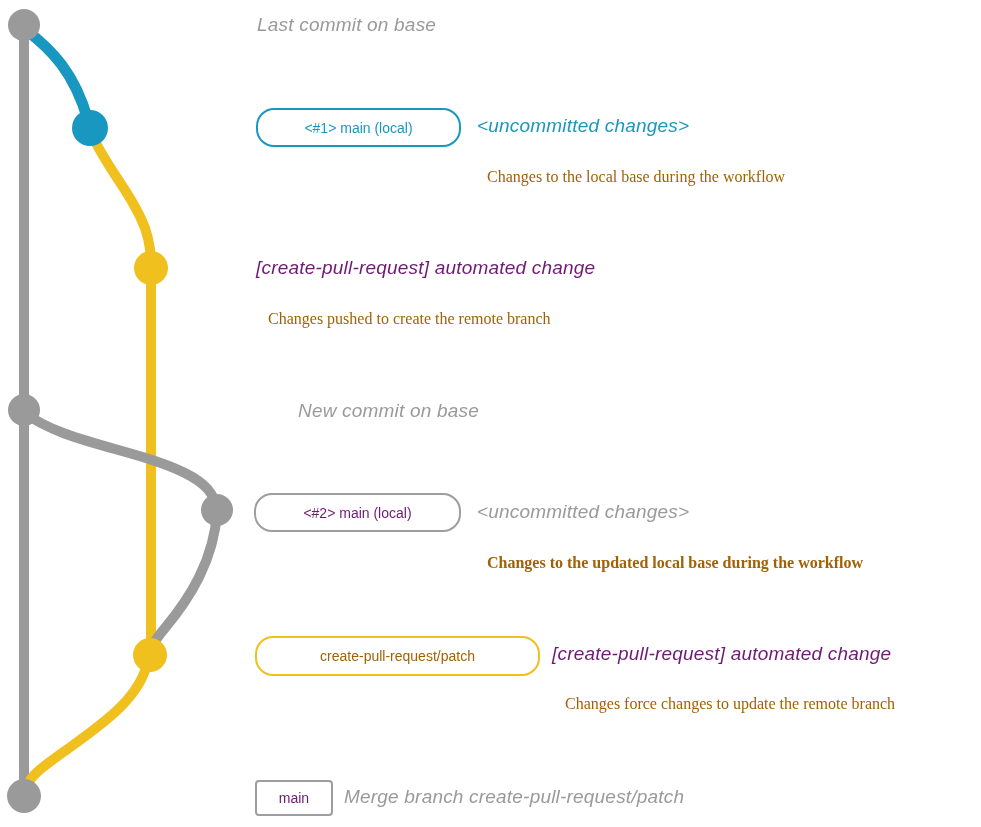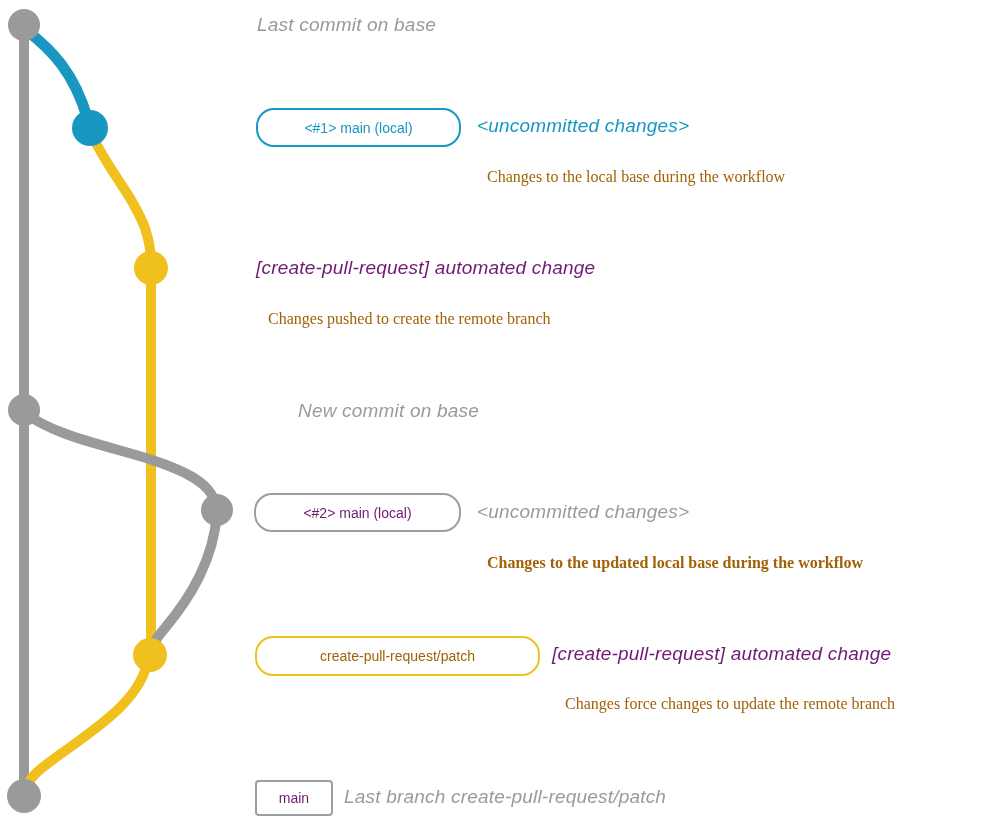--- a/index.html
+++ b/index.html
@@ -98,15 +98,15 @@
 
   <div class="badge yellow" style="left:255px; top:636px; width:285px; height:40px;">
     <span>create-pull-request/patch</span>
   </div>
   <div class="abs h-sans yellow" style="left:552px; top:642px;">[create-pull-request] automated change</div>
   <div class="abs serif" style="left:565px; top:672px;">Changes force changes to update the remote branch</div>
 
   <div class="badge gray" style="left:255px; top:780px; width:78px; height:36px; border-radius:4px;">
     <span>main</span>
   </div>
-  <div class="abs h-sans gray" style="left:344px; top:785px;">Last branch create-pull-request/patch</div>
+  <div class="abs h-sans gray" style="left:344px; top:785px;">Merge branch create-pull-request/patch</div>
 
 </div>
 
 </body></html>

